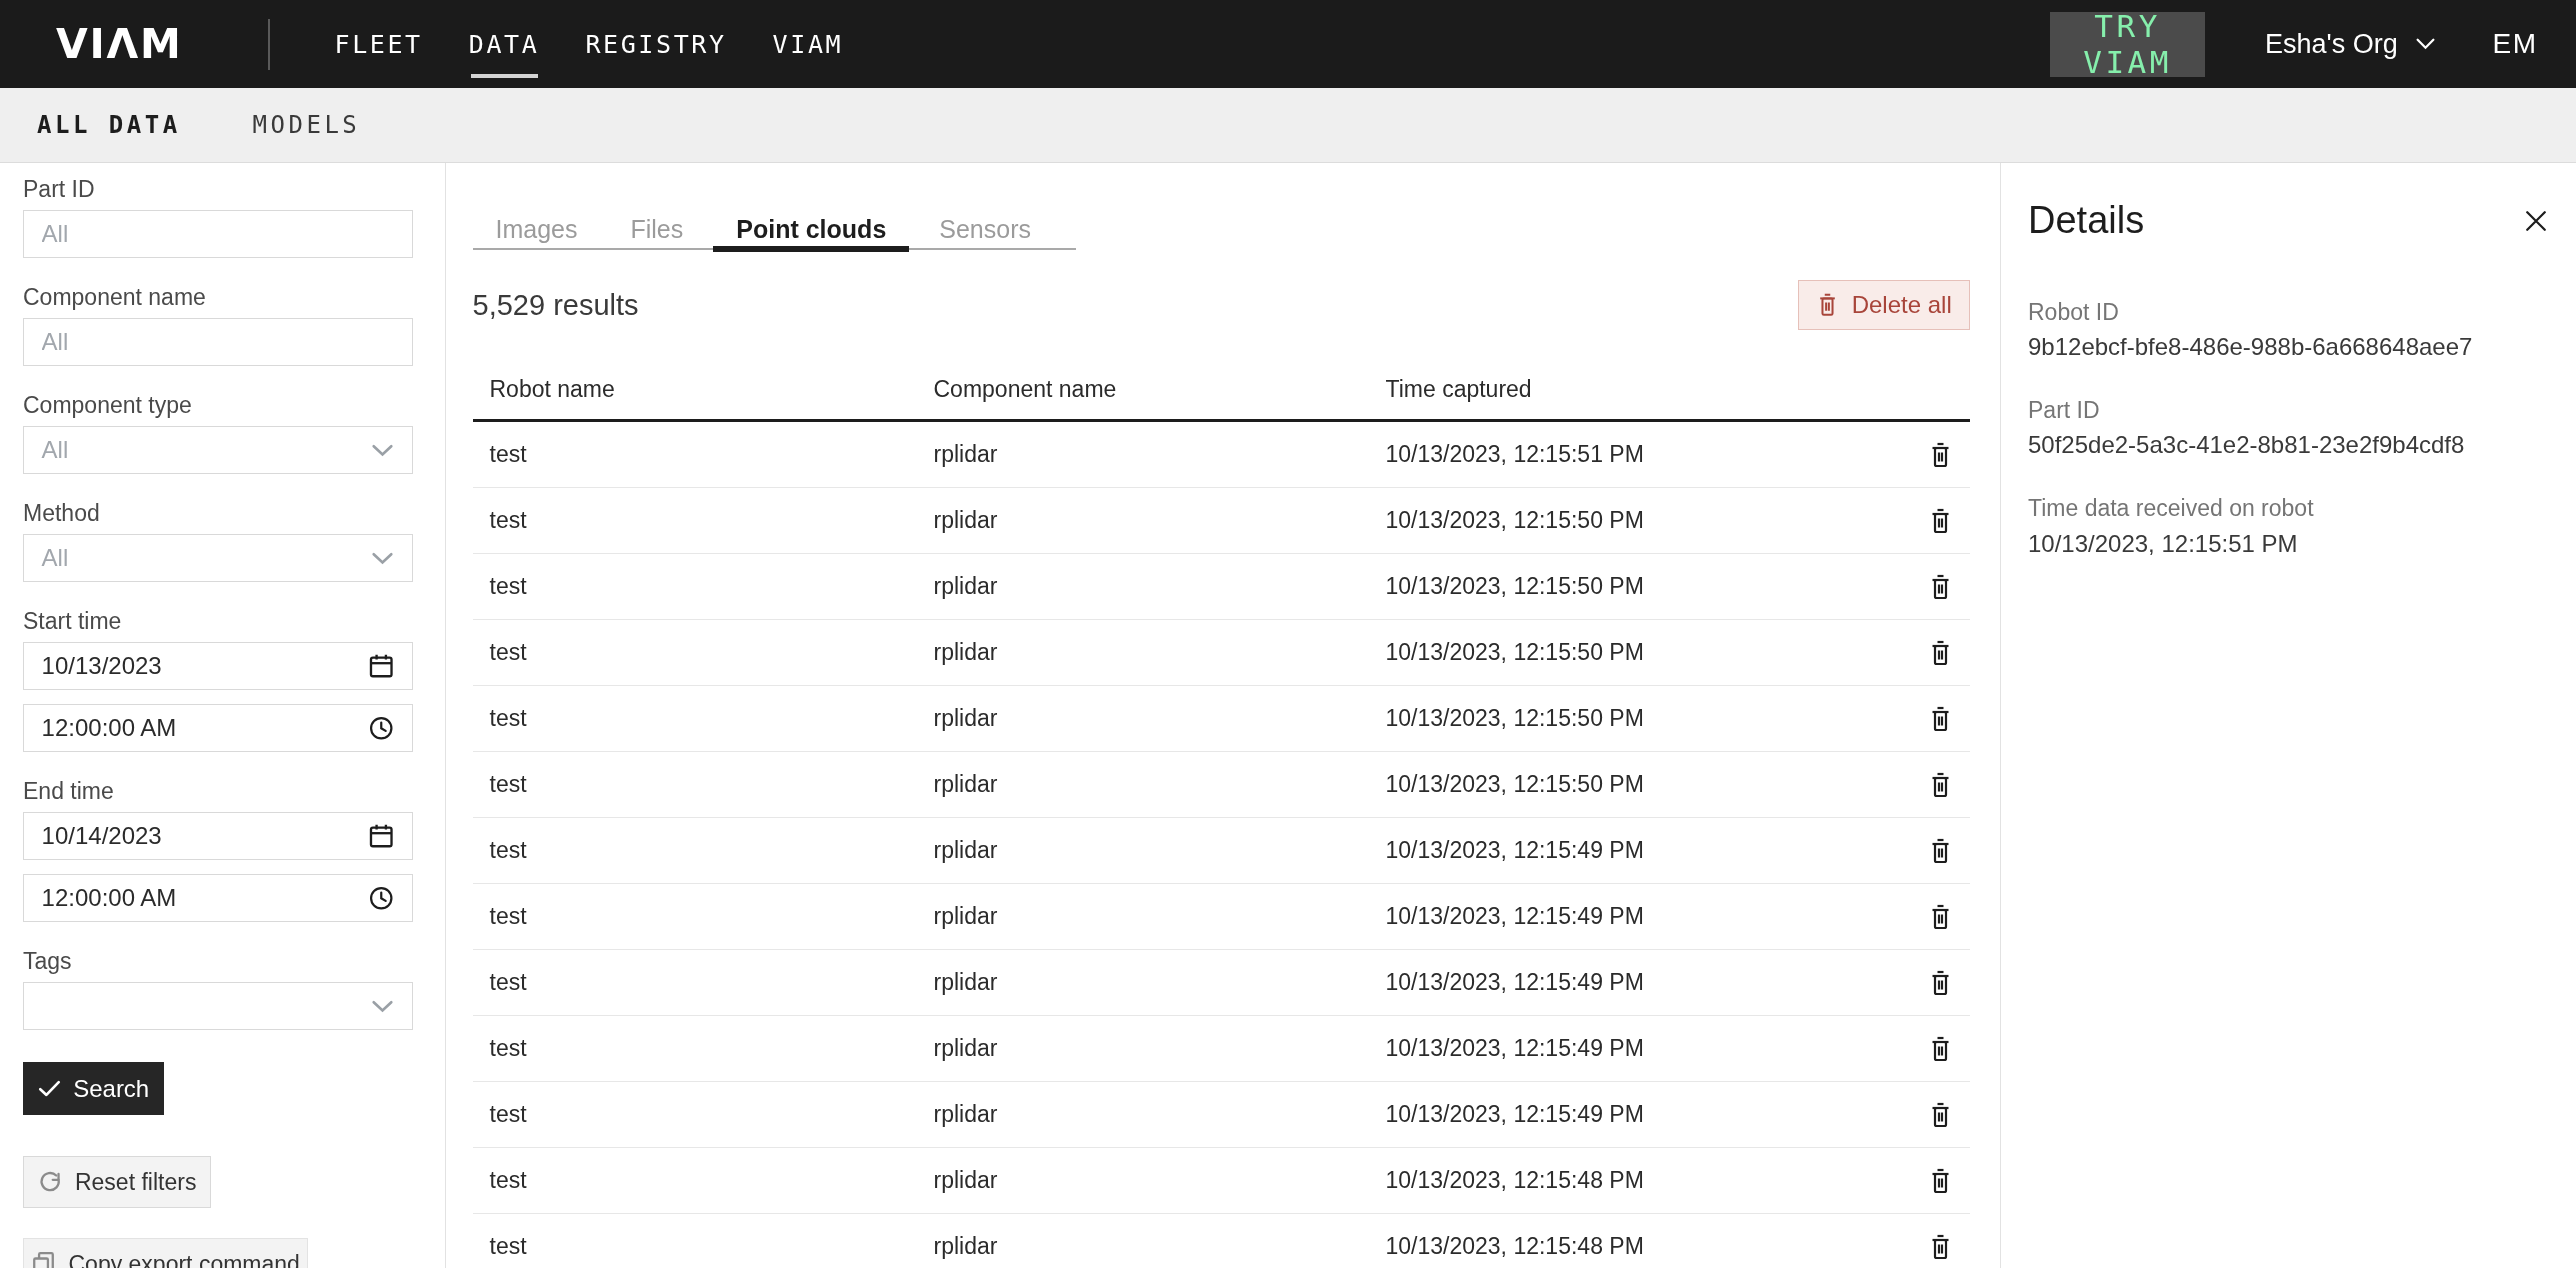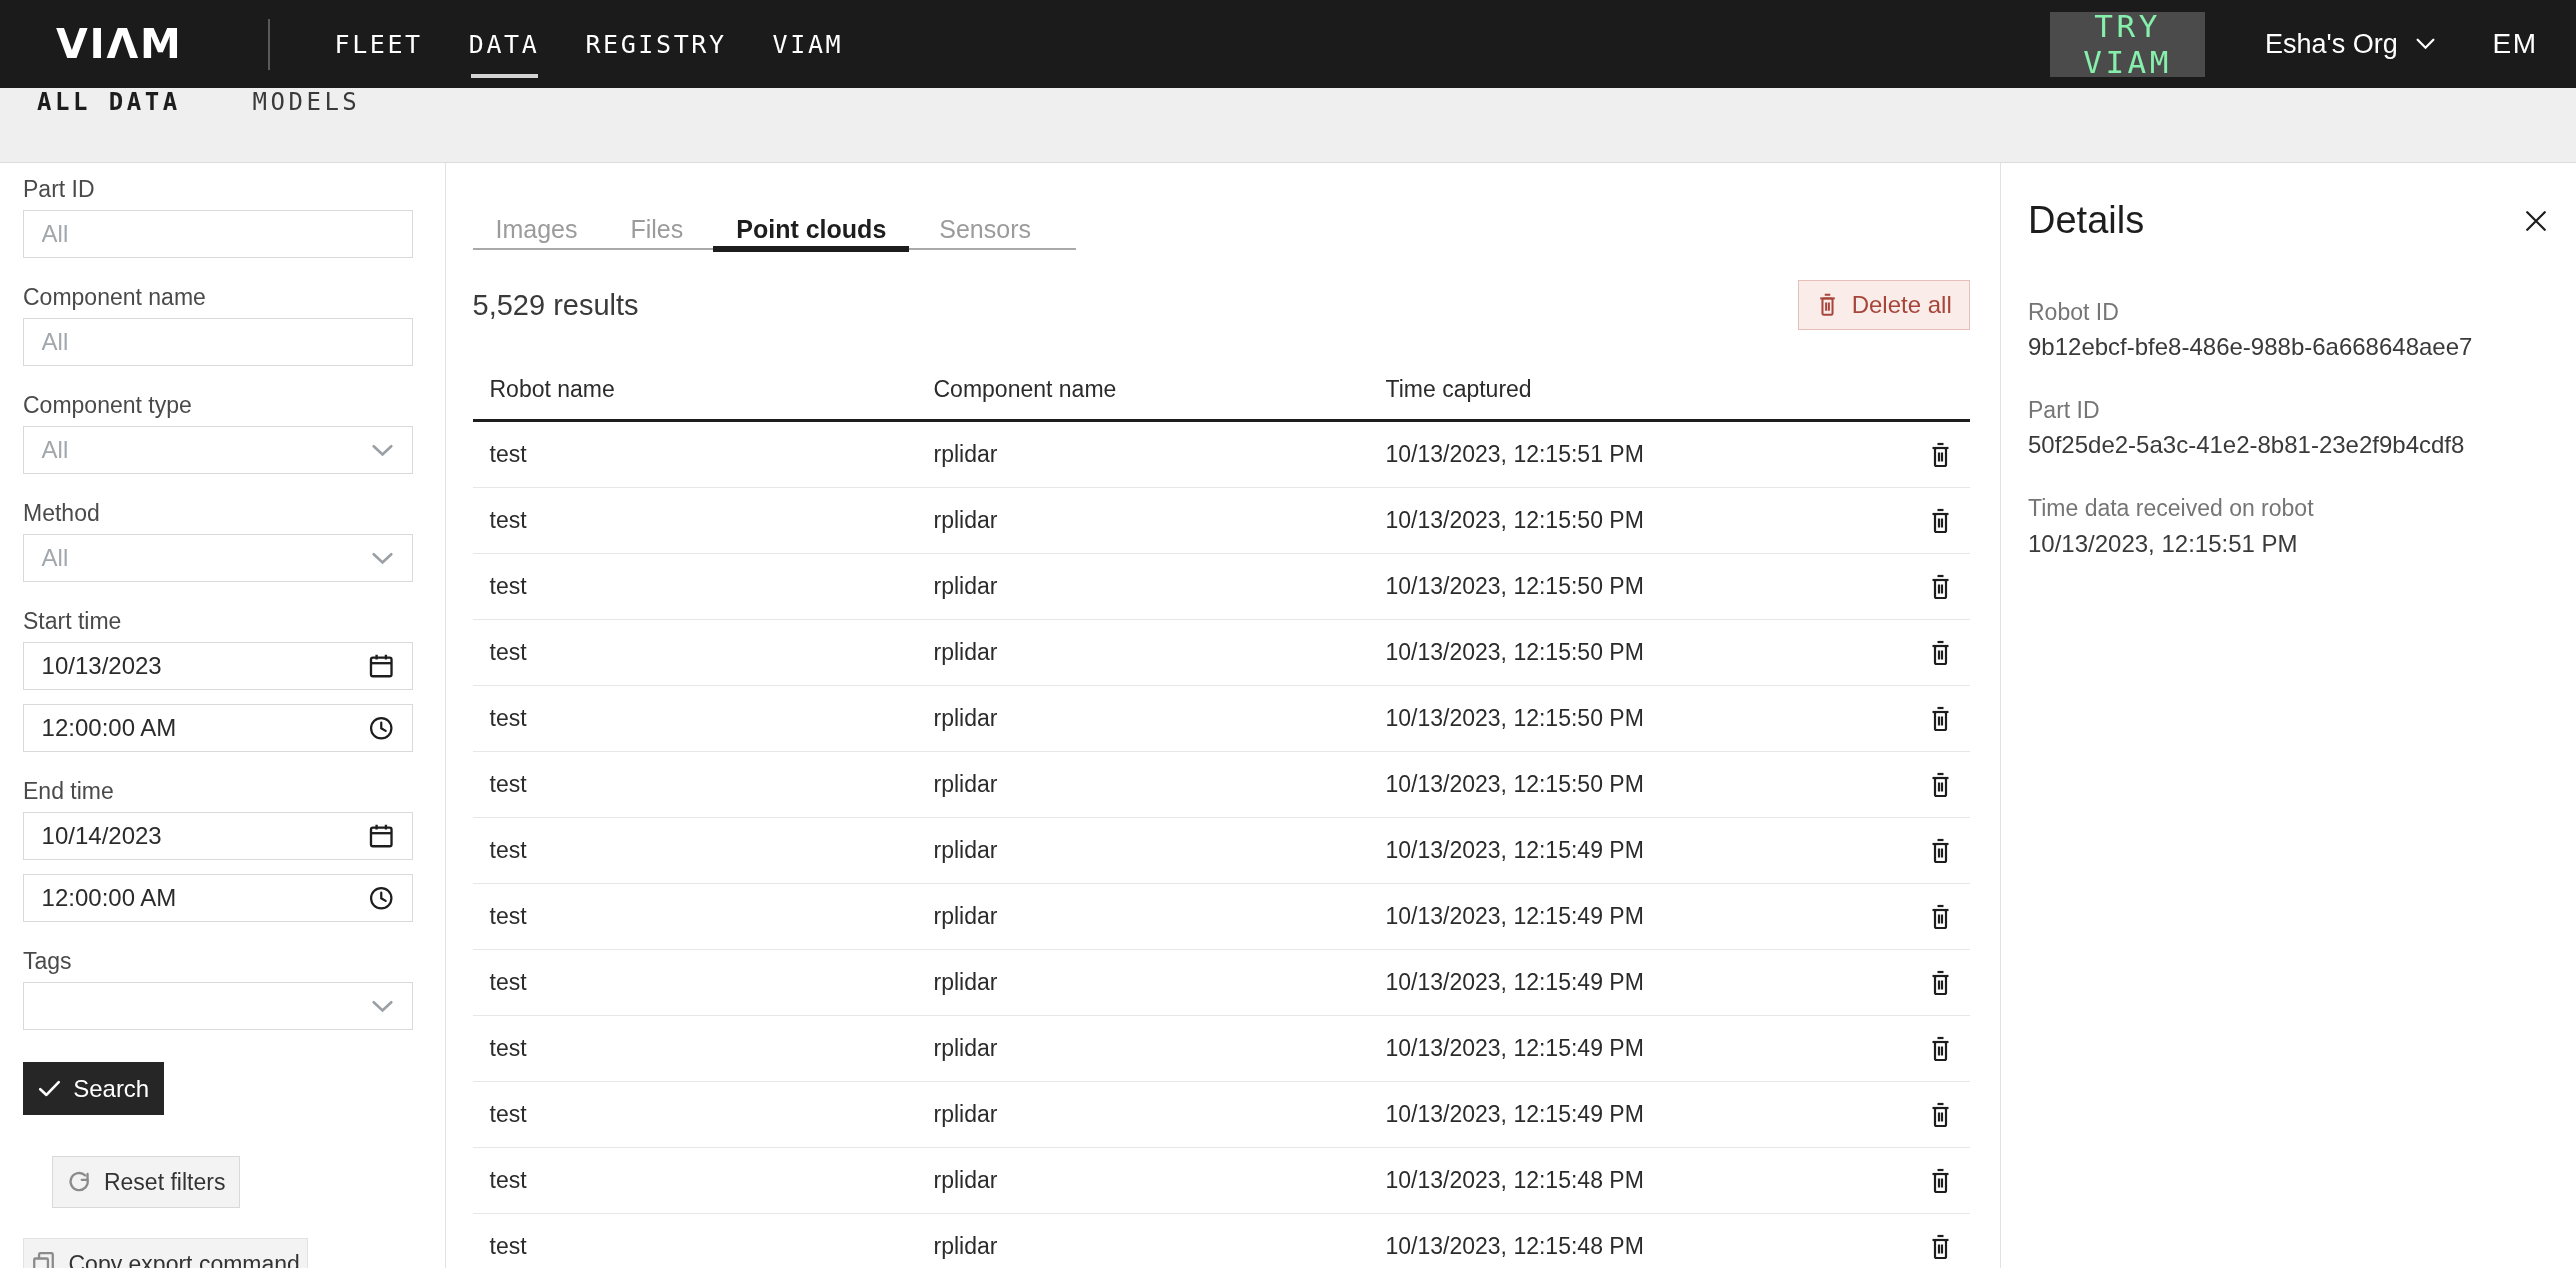--- a/index.html
+++ b/index.html
@@ -15,41 +15,41 @@
   .nav-item { position:relative; color:#fff; font-family:"DejaVu Sans Mono", monospace; font-size:25px; letter-spacing:2.6px; margin-right:46px; cursor:pointer; padding:1.8px 0; }
   .nav-item.active::after { content:""; position:absolute; left:1.8px; right:1.8px; bottom:-17.6px; height:3.5px; background:#d4d4d4; }
   .nav-spacer { flex:1; }
   .try-viam { width:155px; height:65px; background:#4b4b4b; border:none; color:#86efac; font-family:"DejaVu Sans Mono", monospace; font-size:31px; letter-spacing:3.5px; display:flex; align-items:center; justify-content:center; cursor:pointer; }
   .org-switcher { display:flex; align-items:center; margin-left:60px; cursor:pointer; }
   .org-name { color:#fff; font-size:27px; font-weight:500; }
   .org-chevron { margin-left:17.6px; display:flex; }
   .avatar-initials { color:#fff; font-size:28px; font-weight:500; letter-spacing:1.8px; margin-left:56px; cursor:pointer; }
 
   
-  .subnav { height:75px; background:#efefef; border-bottom:1.8px solid #dcdcdc; display:flex; align-items:flex-start; padding-left:37px; }
+  .subnav { height:75px; background:#efefef; border-bottom:1.8px solid #dcdcdc; display:flex; align-items:center; padding-left:37px; }
   .subnav-item { background:none; border:none; font-family:"DejaVu Sans Mono", monospace; font-size:24px; letter-spacing:3.5px; color:#3a3a3a; margin-right:72px; cursor:pointer; }
   .subnav-item.active { font-weight:bold; color:#1d1d1d; }
 
   
   .content { display:flex; height:1105px; }
 
   
   .sidebar { width:446px; flex:0 0 446px; border-right:1.8px solid #e2e2e2; padding:12.4px 32px 0 23px; overflow:hidden; }
   .fgroup { margin-bottom:25px; }
   .flabel { font-size:23px; color:#4a4a4a; height:28px; line-height:28px; margin-bottom:7px; }
   .field { height:48px; border:1.8px solid #d9d9d9; background:#fff; display:flex; align-items:center; padding:0 17.6px; font-size:24px; color:#2b2b2b; width:100%; cursor:pointer; }
   .field + .field { margin-top:14px;gap:24px; }
   .field .fval { flex:1; }
   .field .ph { color:#a2a7ad; }
   input.field { cursor:text; }
   input.field::placeholder { color:#a2a7ad; opacity:1; }
   .icon { display:flex; align-items:center; justify-content:center; }
 
   .btn-search { margin-top:32px; width:141px; height:53px; background:#262626; border:none; color:#fff; font-size:24px; display:flex; align-items:center; justify-content:center; gap:12.4px; cursor:pointer; }
-  .btn-reset { margin-top:41px; width:188px; height:52px; background:#f3f3f3; border:1.8px solid #d9d9d9; color:#333; font-size:23px; display:flex; align-items:center; justify-content:center; gap:12.4px; cursor:pointer;margin-left:29px; }
+  .btn-reset { margin-top:41px; width:188px; height:52px; background:#f3f3f3; border:1.8px solid #d9d9d9; color:#333; font-size:23px; display:flex; align-items:center; justify-content:center; gap:12.4px; cursor:pointer; }
   .btn-copy { margin-top:30px; width:285px; height:52px; background:#f3f3f3; border:1.8px solid #e3e3e3; color:#333; font-size:23px; display:flex; align-items:center; justify-content:center; gap:12.4px; cursor:pointer; }
 
   
   .main { flex:1; padding:0 30px 0 26.5px; overflow:hidden; }
   .tabs { margin-top:50px; display:flex; gap:7px; border-bottom:2.6px solid #a9a9a9; width:603px; }
   .tab { font-size:25px; line-height:32px; color:#9b9b9b; padding:0 23px 3px; position:relative; cursor:pointer; white-space:nowrap; }
   .tab.active { color:#1d1d1d; font-weight:bold; }
   .tab.active::after { content:""; position:absolute; left:0; right:0; bottom:-3.5px; height:5.3px; background:#1d1d1d; }
 
   .results-row { margin-top:30px; display:flex; align-items:center; justify-content:space-between; }

